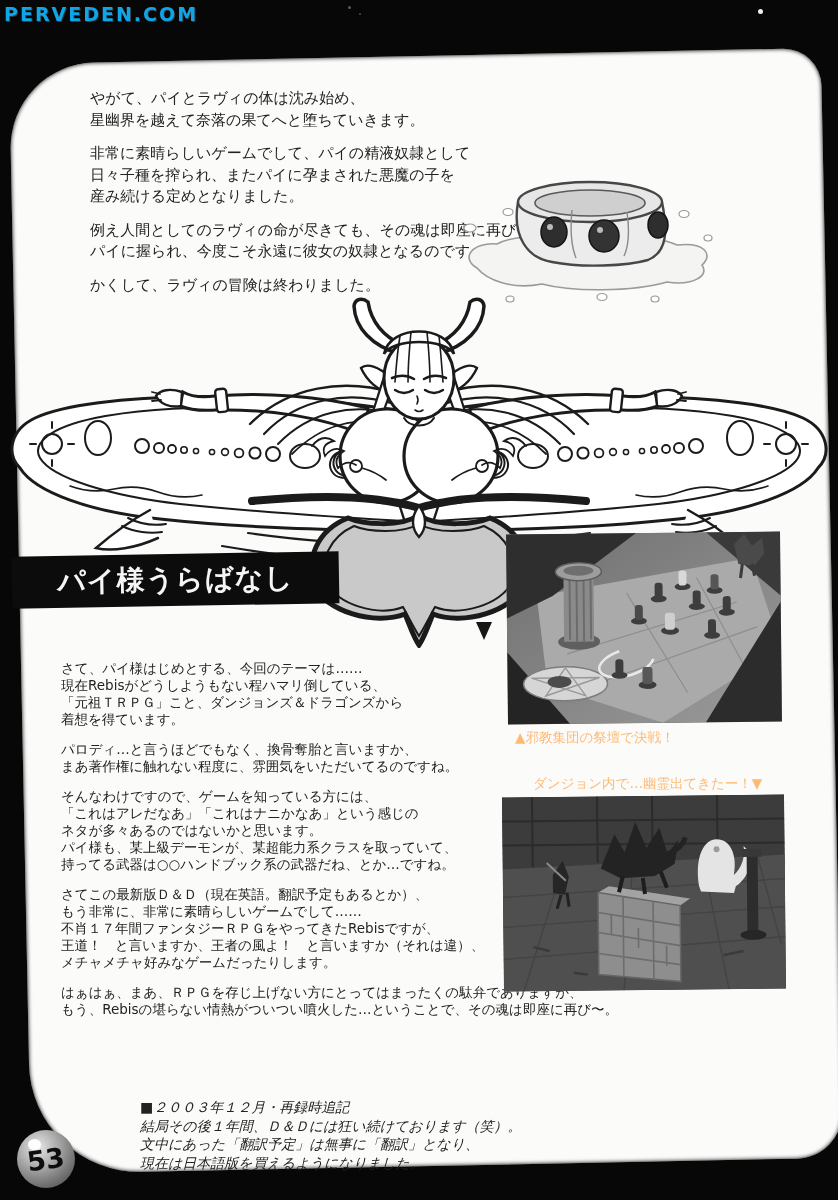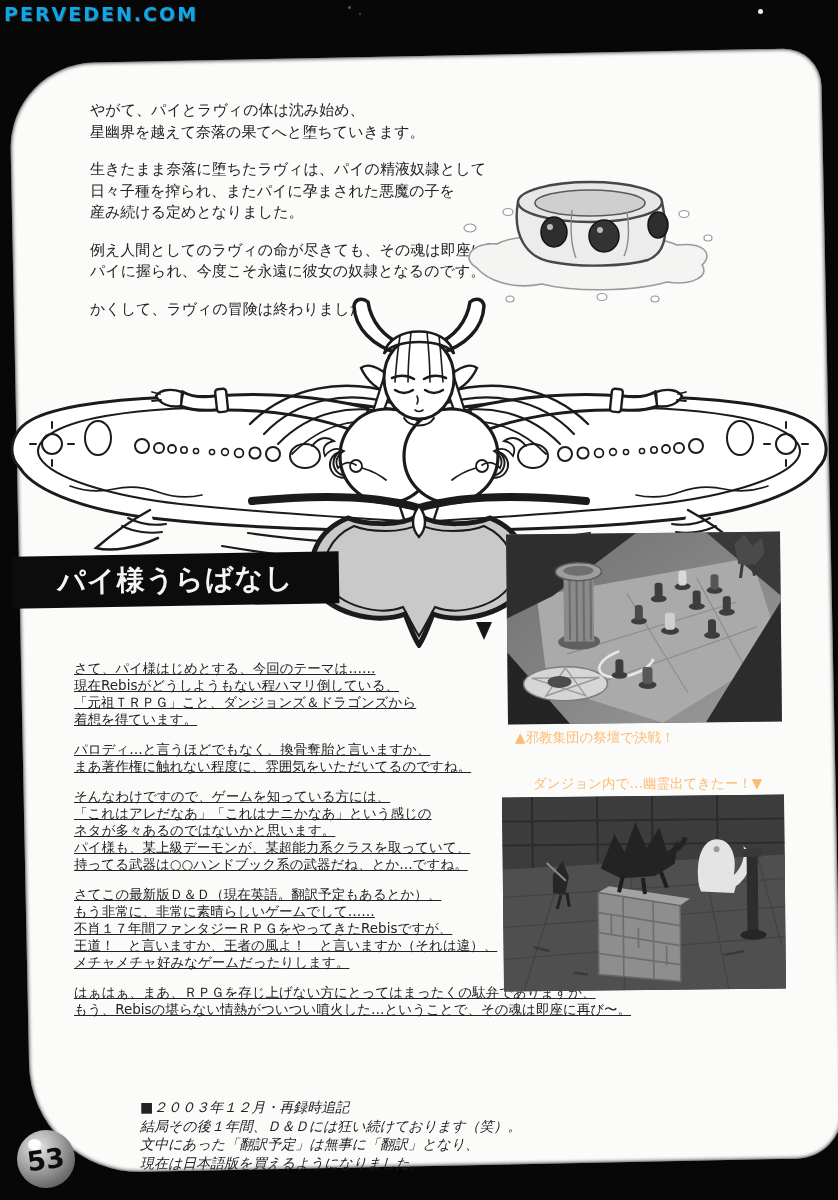--- a/index.html
+++ b/index.html
@@ -7,28 +7,28 @@
   .stage{position:relative;width:838px;height:1200px;}
   
   .paper{position:absolute;left:20px;top:56px;width:812px;height:1110px;background:#fbfbfa;
          border-radius:85px 38px 46px 110px;transform:rotate(-1.15deg);box-shadow:0 0 4px #000 inset;}
   .content{position:absolute;inset:0;}
   .jp{color:#222;white-space:pre-line;}
   .watermark{position:absolute;left:4px;top:3px;font-size:19px;font-weight:bold;letter-spacing:2px;
              color:#0ea5e9;text-shadow:1px 1px 0 #3a3434;}
   .speck{position:absolute;border-radius:50%;background:#cfcfcf;}
   .story{position:absolute;left:90px;top:84px;font-size:15px;line-height:21.5px;}
-  .story p{margin:16px 0 12px 0;}
+  .story p{margin:4px 0 12px 0;}
   .ringart{position:absolute;left:452px;top:150px;}
   .demonart{position:absolute;left:0;top:296px;pointer-events:none;}
   .banner{position:absolute;left:12px;top:554px;width:327px;height:52px;background:#0c0c0c;
           transform:rotate(-1deg);display:flex;align-items:center;justify-content:center;z-index:5;}
   .banner span{color:#f5f5f5;font-size:28px;font-weight:bold;letter-spacing:1px;}
   .article{position:absolute;left:58px;top:660px;width:470px;font-size:13.5px;line-height:17px;z-index:4;}
-  .article p{margin:0 0 13px 16px;text-decoration:underline;}
+  .article p{margin:0 0 13px 3px;}
   .wide{width:760px;}
   .appendix{position:absolute;left:140px;top:1098px;font-size:14px;line-height:18.5px;z-index:4;font-style:italic;}
   .appendix .ap-body{}
   .photo{position:absolute;z-index:6;transform:rotate(-0.6deg);overflow:hidden;background:#555;}
   .photo1{left:507px;top:533px;width:274px;height:190px;}
   .photo2{left:503px;top:796px;width:282px;height:194px;}
   .caption{position:absolute;font-size:13.5px;color:#fdba74;z-index:6;white-space:nowrap;}
   .cap1{left:515px;top:729px;}
   .cap2{left:533px;top:775px;}
   .pageball{position:absolute;left:17px;top:1130px;width:58px;height:58px;border-radius:50%;
@@ -49,21 +49,21 @@
   <div class="speck" style="left:359px;top:13px;width:2px;height:2px;background:#4a4a4a;"></div>
   <div class="speck" style="left:758px;top:9px;width:5px;height:5px;background:#f0f0f0;"></div>
 
   <div class="paper"></div>
 
   <div class="content">
 
     <div class="story">
       <p class="jp">やがて、パイとラヴィの体は沈み始め、
 星幽界を越えて奈落の果てへと堕ちていきます。</p>
-      <p class="jp">生きたまま奈落に堕ちたラヴィは、パイの精液奴隷として
+      <p class="jp">非常に素晴らしいゲームでして、パイの精液奴隷として
 日々子種を搾られ、またパイに孕まされた悪魔の子を
 産み続ける定めとなりました。</p>
       <p class="jp">例え人間としてのラヴィの命が尽きても、その魂は即座に再び
 パイに握られ、今度こそ永遠に彼女の奴隷となるのです。</p>
       <p class="jp">かくして、ラヴィの冒険は終わりました。</p>
     </div>
 
     <svg class="ringart" width="270" height="160" viewBox="0 0 270 160">
       <path d="M25 118 C8 108 20 92 45 94 C60 86 90 84 105 92 C140 82 200 84 225 95 C252 92 262 104 250 115 C258 126 240 136 215 132 C180 142 120 142 90 134 C60 140 35 130 25 118 Z" fill="#f4f4f3" stroke="#9a9a9a" stroke-width="1.6"></path>
       <path d="M66 52 C60 86 75 108 100 112 C130 118 175 116 196 110 C215 102 216 82 210 52" fill="#ececec" stroke="#474747" stroke-width="2.4"></path>

